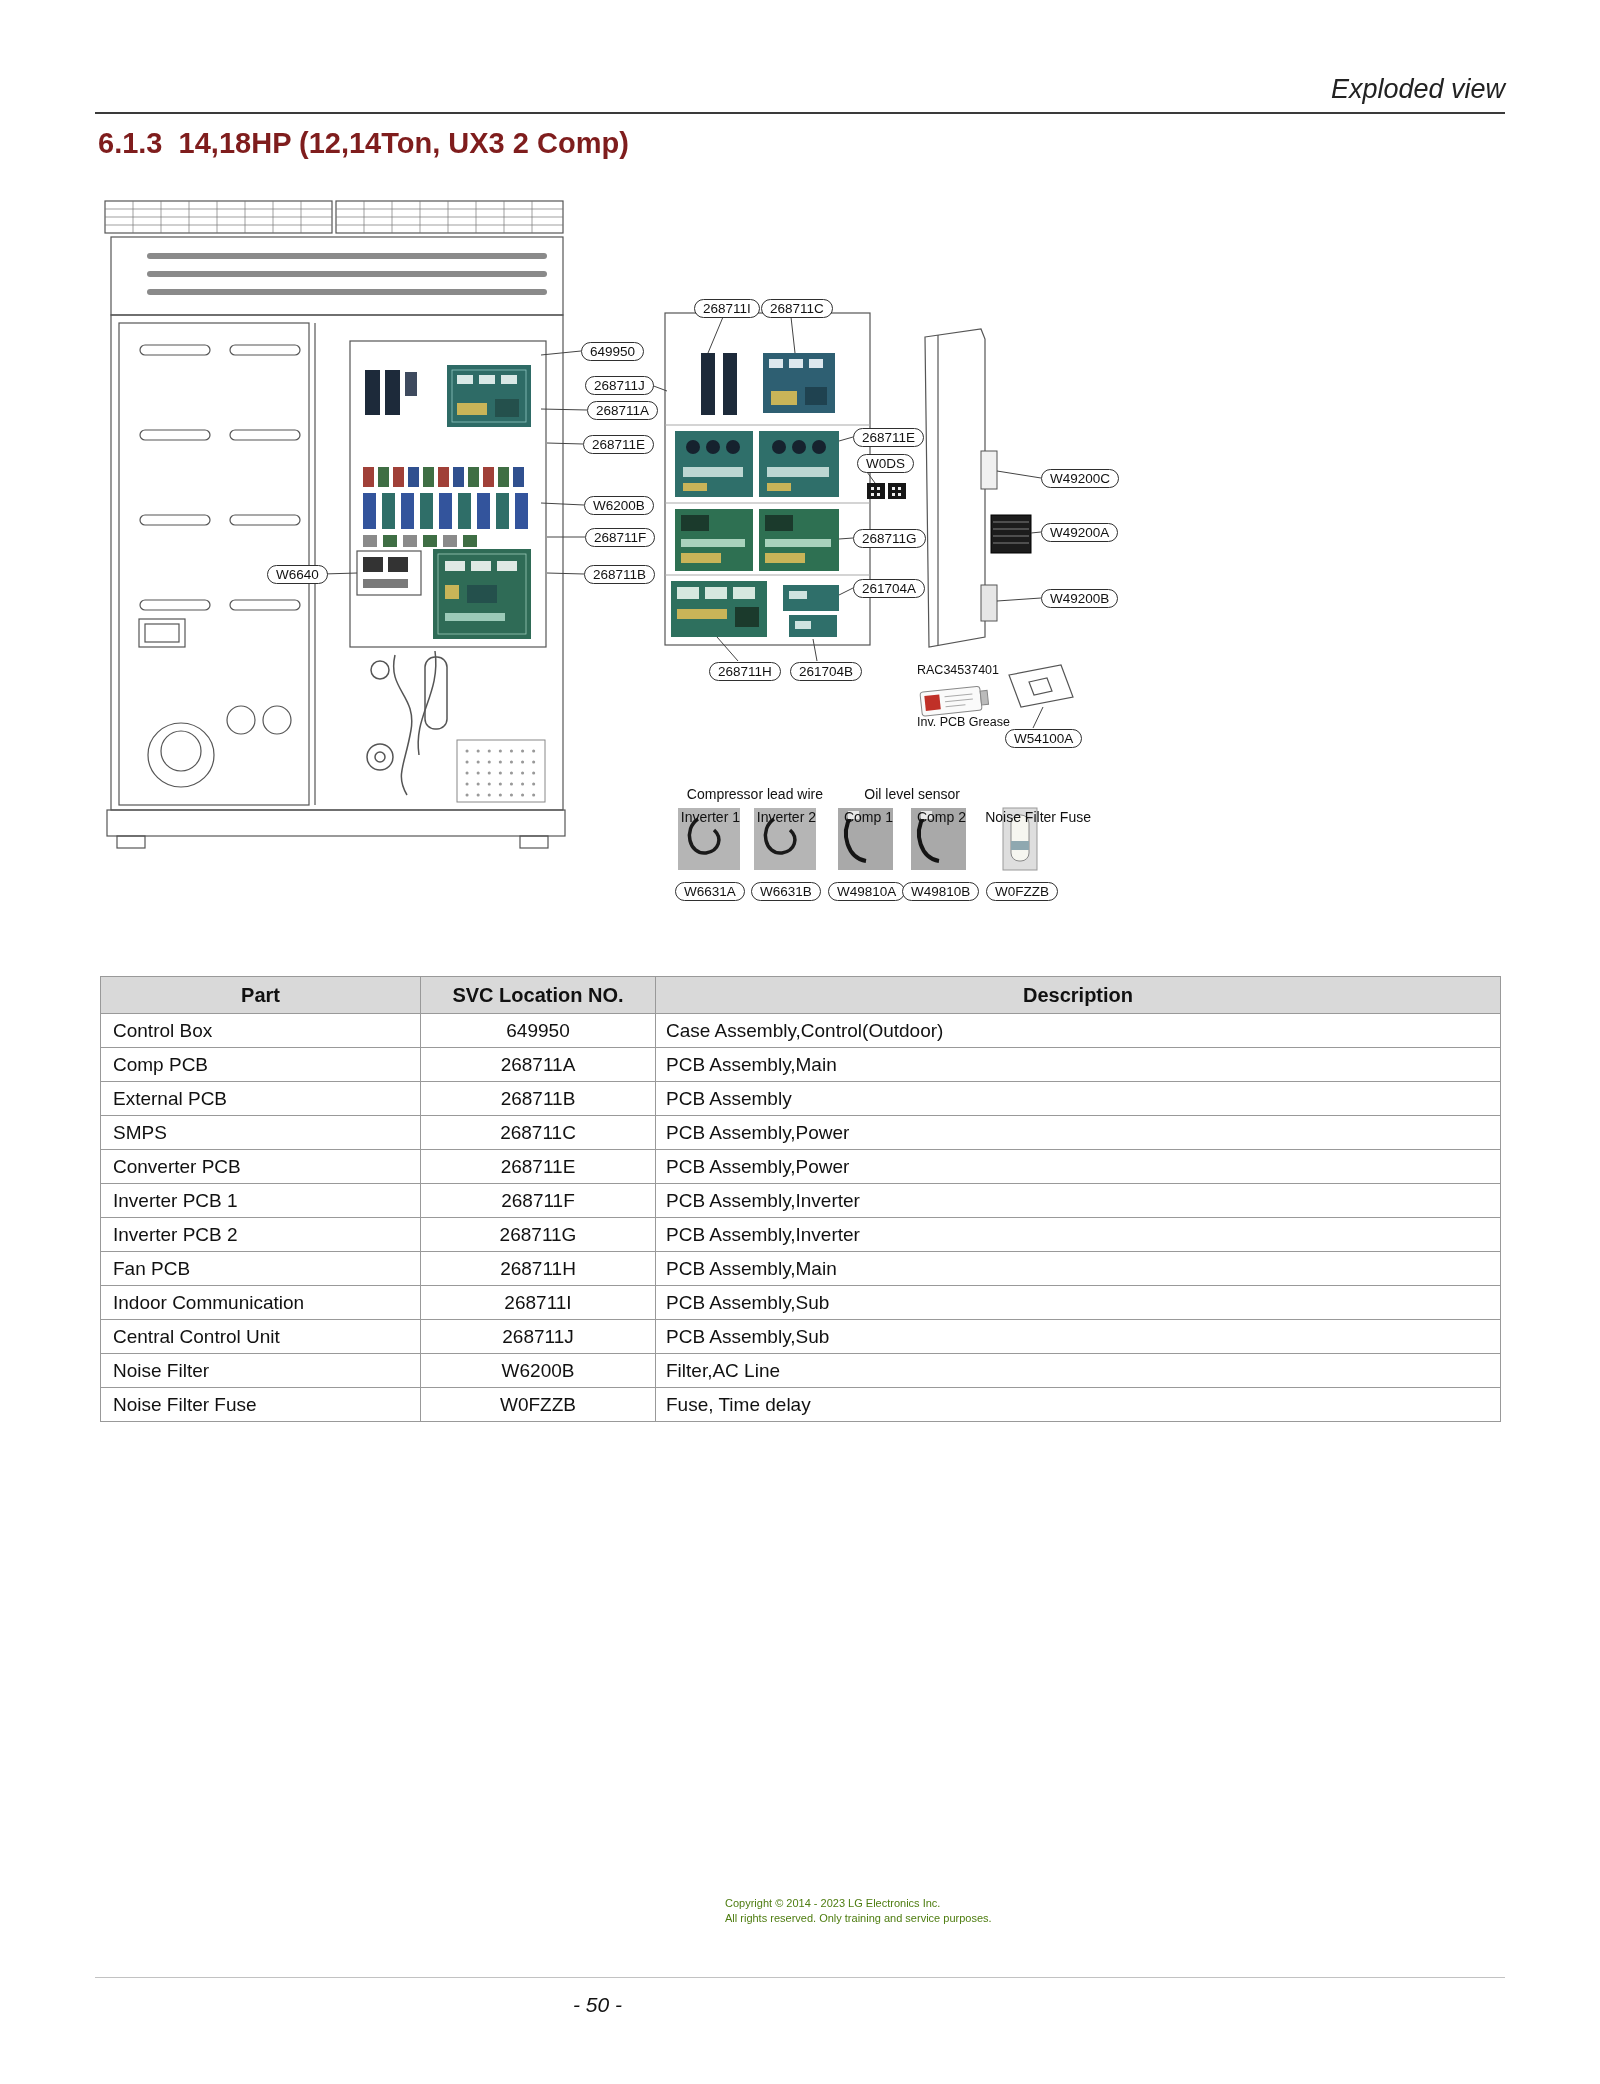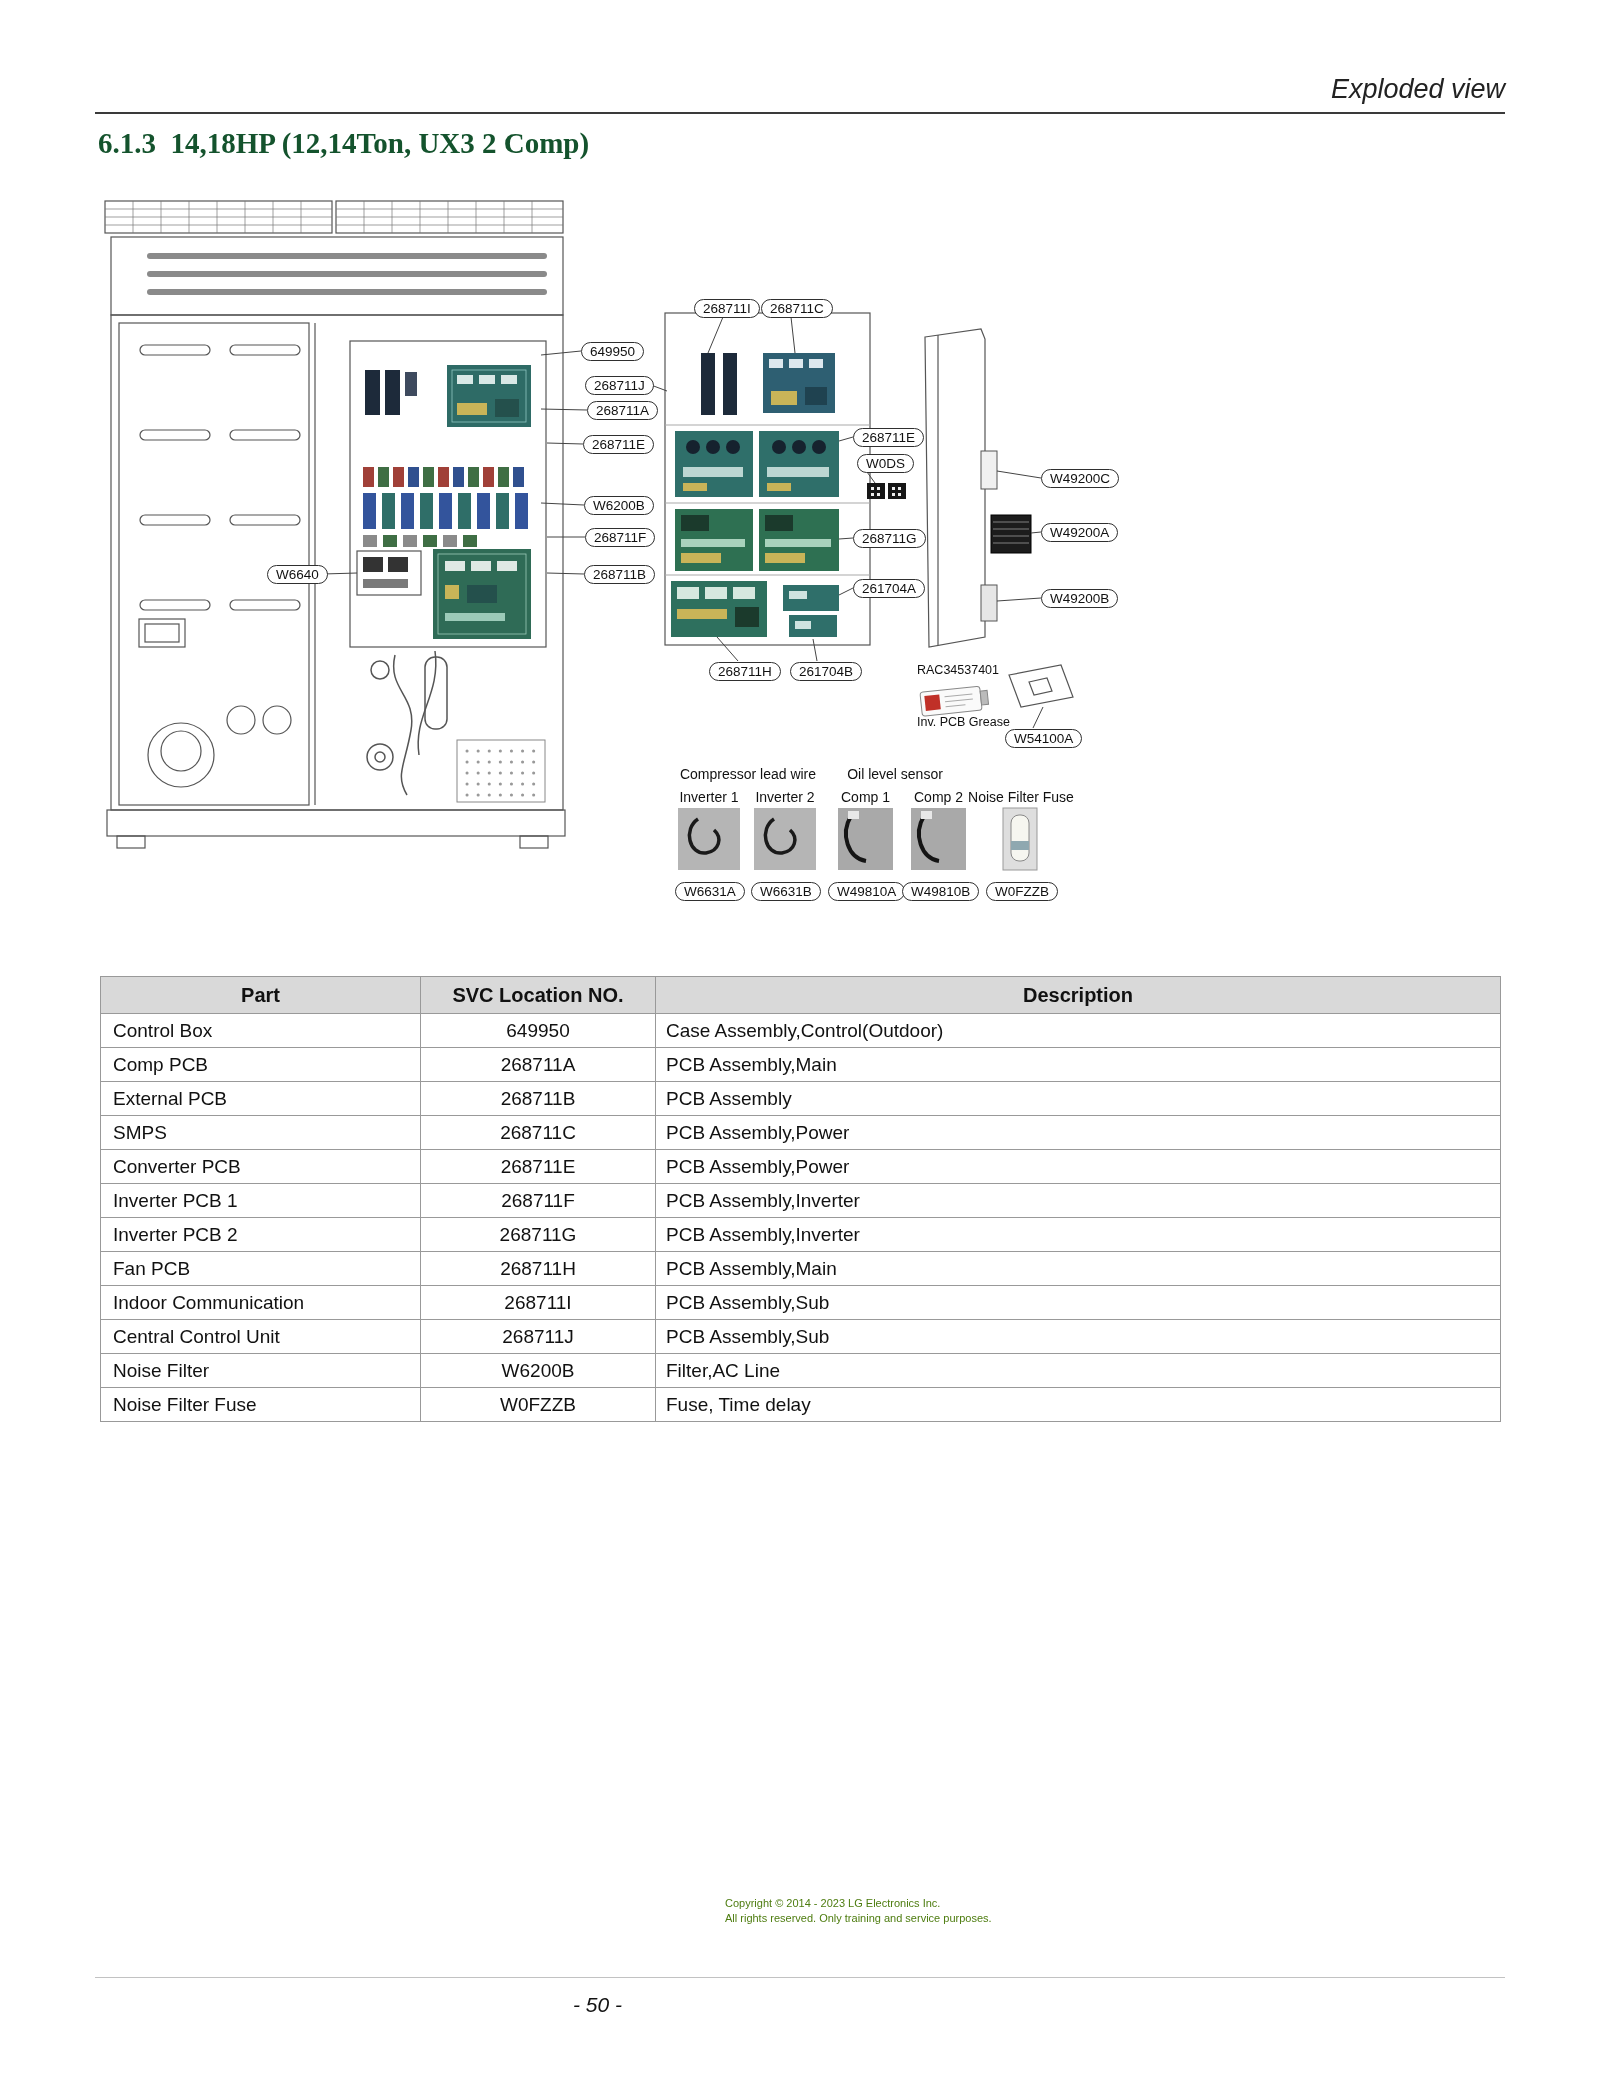--- a/index.html
+++ b/index.html
@@ -2,29 +2,29 @@
 <html><head>
 <meta charset="utf-8">
 <style>
   * { margin:0; padding:0; box-sizing:border-box; }
   html,body { background:#ffffff; }
   body { font-family:"Liberation Sans", sans-serif; }
   .page { position:relative; width:1600px; height:2084px; background:#fff; color:#1a1a1a; overflow:hidden; }
 
   .header-title { position:absolute; top:74px; right:95px; font-size:27px; font-style:italic; color:#222;margin-left:48px; }
   .header-rule  { position:absolute; top:112px; left:95px; width:1410px; height:2px; background:#3a3a3a; }
-  .section-title{ position:absolute; top:127px; left:98px; font-size:29px; font-weight:bold; color:#14532d;font-family:Liberation Serif, serif; }
+  .section-title{ position:absolute; top:127px; left:98px; font-size:29px; font-weight:bold; color:#7f1d1d; }
 
   .diagram { position:absolute; left:95px; top:195px; width:1020px; height:720px; }
   .diagram svg { position:absolute; left:0; top:0; }
 
   .pill { position:absolute; border:1.4px solid #2f2f2f; border-radius:11px; background:#fff;
           font-size:13.5px; line-height:17px; padding:0 8px; white-space:nowrap; color:#111; z-index:3; }
   .dlabel { position:absolute; font-size:14px; color:#111; z-index:2; white-space:nowrap; }
-  .dlabel.center { text-align:center; white-space:normal; }
+  .dlabel.center { text-align:right; white-space:normal;margin-top:20px; }
   .dlabel.small { font-size:12.5px; }
 
   .parts-table { position:absolute; left:100px; top:976px; width:1400px; border-collapse:collapse;
                  font-size:19px; color:#111; table-layout:fixed; }
   .parts-table th { background:#d9d9d9; font-weight:bold; font-size:20px; height:37px;
                     border:1px solid #999; text-align:center; }
   .parts-table td { height:34px; border:1px solid #999; background:#fff; }
   .parts-table td.col-part { padding-left:12px; text-align:left; }
   .parts-table td.col-svc  { text-align:center; }
   .parts-table td.col-desc { padding-left:10px; text-align:left; }

